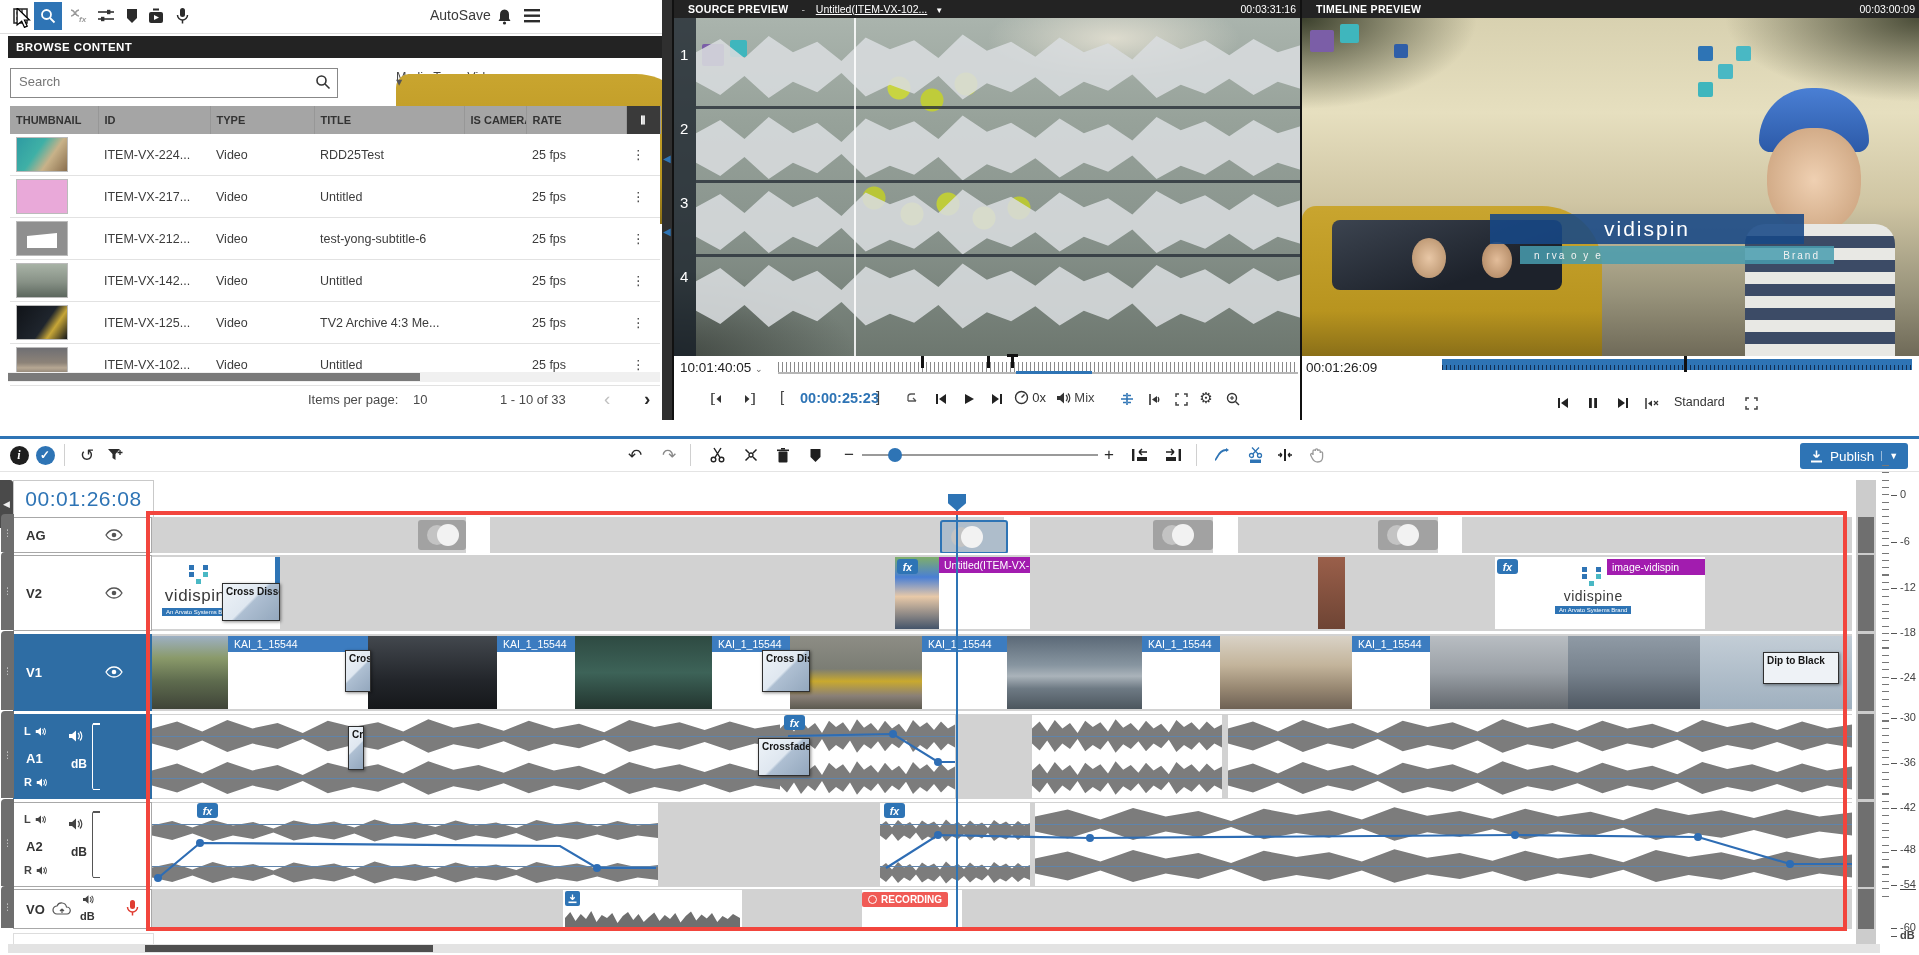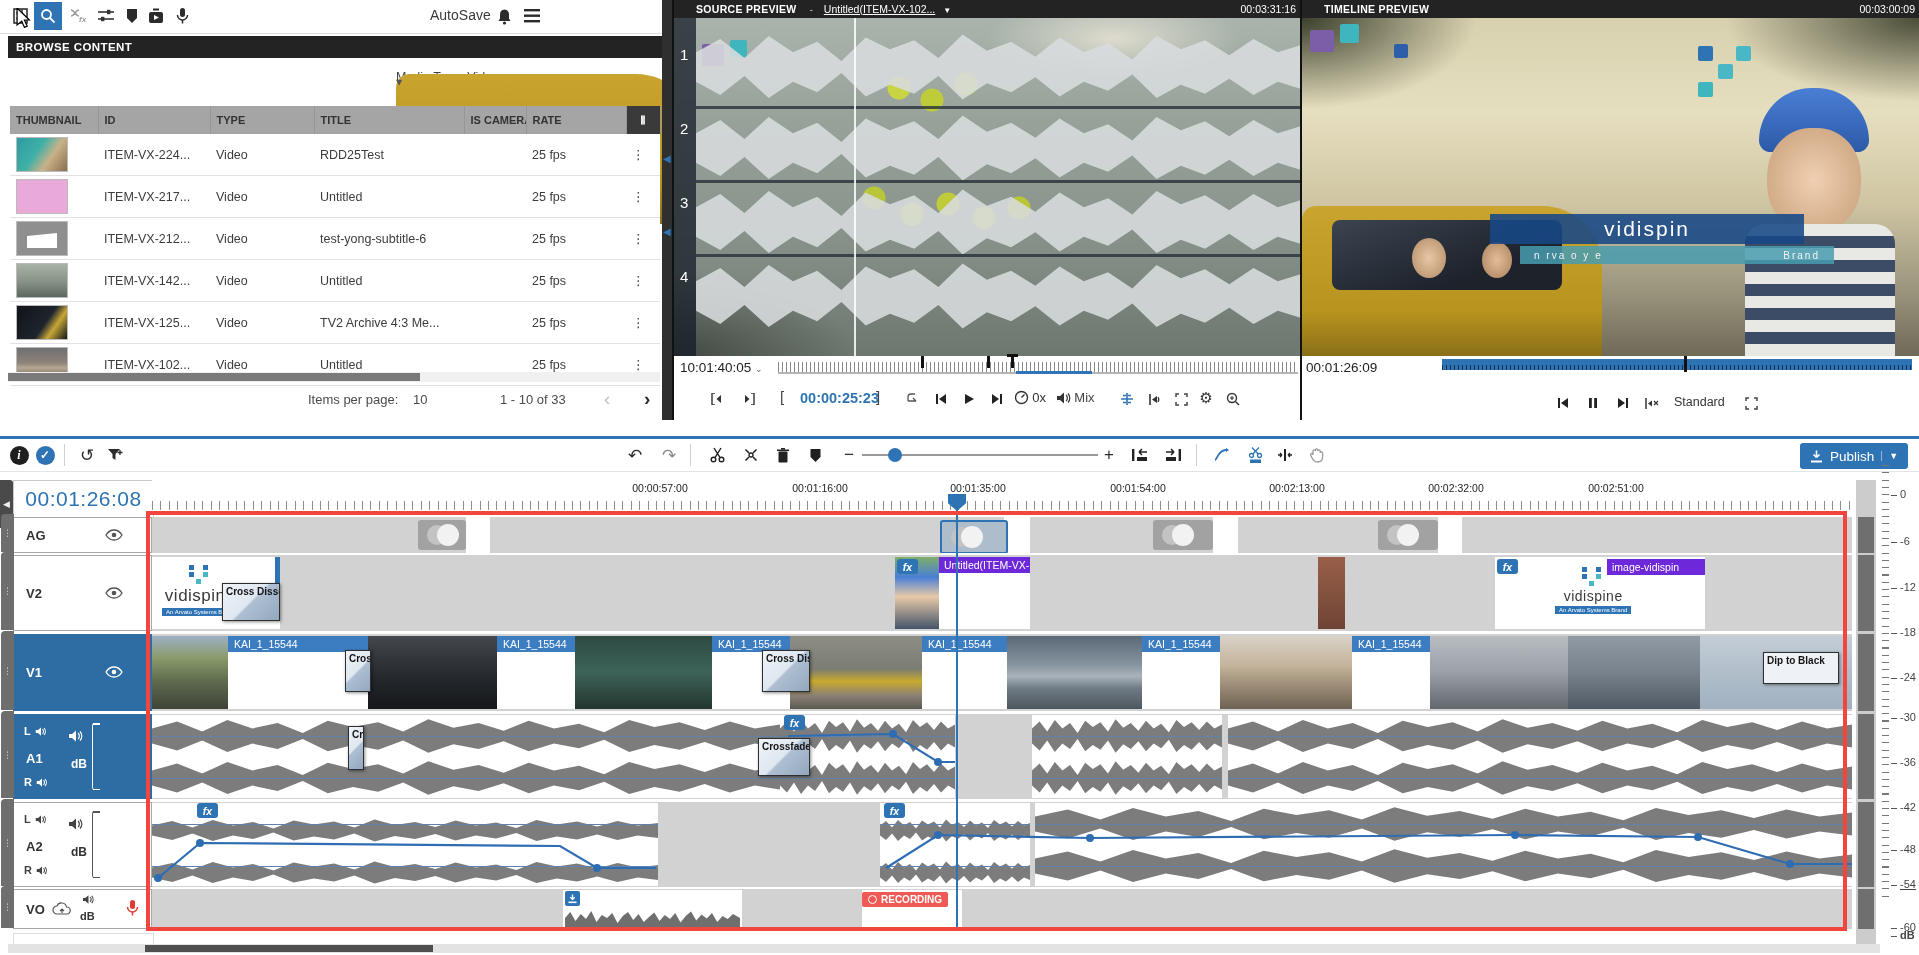--- a/index.html
+++ b/index.html
@@ -36,21 +36,21 @@
   .bth4{background:linear-gradient(180deg,#a8b3a6 0%,#879186 55%,#5c675e 100%)}
   .bth5{background:linear-gradient(125deg,#101318 0%,#1f252d 55%,#c7a637 72%,#14171c 100%)}
   .bth6{background:linear-gradient(180deg,#6f6f73 0%,#8d8378 45%,#b6a793 60%,#57524c 100%)}
   .kebab{color:#555;font-size:14px;cursor:pointer}
   #hscroll1{position:absolute;left:0px;top:336px;width:652px;height:10px;background:#f0f0f0}
   #hscroll1 .th{position:absolute;left:0;top:1px;width:412px;height:8px;background:#7a7a7a}
   #pager{position:absolute;left:0;top:350px;width:652px;height:30px;font-size:13px;color:#4a4a4a}
   
   .pvpanel{position:absolute;top:0;height:420px;background:#fff;border-left:2px solid #111}
   .pvhead{position:absolute;left:0;top:0;right:0;height:18px;background:#232323;color:#fff;font-size:10.5px;line-height:18px}
-  .pvtitle{font-weight:700;letter-spacing:.3px;margin-left:22px}
+  .pvtitle{font-weight:700;letter-spacing:.3px;margin-left:14px}
   .pvtime{position:absolute;right:6px;top:0}
   .video{position:absolute;left:0;top:18px;right:0;height:338px;overflow:hidden;background:#222}
   
   #srcvid{background:linear-gradient(180deg,#aab4ad 0%,#97a29a 30%,#8a958e 60%,#6d776f 100%)}
   #srcvid .balls{position:absolute;inset:0;background:
      radial-gradient(circle 13px at 225px 70px,#c8d441 0 11px,transparent 12px),
      radial-gradient(circle 13px at 258px 82px,#bfcc3a 0 11px,transparent 12px),
      radial-gradient(circle 13px at 292px 66px,#c8d441 0 11px,transparent 12px),
      radial-gradient(circle 13px at 200px 180px,#b9c637 0 11px,transparent 12px),
      radial-gradient(circle 13px at 238px 196px,#c8d441 0 11px,transparent 12px),
@@ -147,21 +147,21 @@
   .th-harbor{background:linear-gradient(180deg,#5b6977 0%,#8795a0 40%,#aab3ba 55%,#6e7a84 72%,#4c565e)}
   .th-women{background:linear-gradient(180deg,#d9d2c6 0%,#c3b49b 40%,#9a8a74 70%,#6e6154)}
   .th-office{background:linear-gradient(180deg,#b8bdc2 0%,#9aa0a6 50%,#62676d)}
   .th-room{background:linear-gradient(180deg,#8f9aa5 0%,#77828d 50%,#4f5862)}
   .th-end{background:linear-gradient(180deg,#c3cdd6,#9fb0bf)}
   .trans{position:absolute;border:1px solid #2f2f2f;background:linear-gradient(135deg,#eef3f8 0%,#dfe7f0 48%,#aebfd2 52%,#93a7bd 100%);
          box-shadow:1px 1px 3px rgba(0,0,0,.45);font-size:10px;font-weight:700;color:#141414;
          padding:2px 3px;overflow:hidden;white-space:nowrap;z-index:6;box-sizing:border-box}
   .fx{position:absolute;width:21px;height:15px;background:#2e74b5;color:#fff;font-style:italic;font-weight:700;
       font-size:10.5px;border-radius:3px;display:flex;align-items:center;justify-content:center;z-index:7}
-  .cliplabel{position:absolute;top:2px;height:16px;background:#6d28d9;color:#fff;font-size:10.5px;
+  .cliplabel{position:absolute;top:2px;height:16px;background:#a21caf;color:#fff;font-size:10.5px;
              padding:2px 5px 0;white-space:nowrap;overflow:hidden;box-sizing:border-box;z-index:5}
   .aclip{position:absolute;top:1px;bottom:1px;background:#fff}
   .lane{position:absolute;left:0;right:0;height:40px}
   .lane .wv{position:absolute;left:0;right:0;top:1px;bottom:1px;background:#7c7c7c;
     clip-path:polygon(0% 30%,4% 12%,8% 38%,12% 8%,16% 30%,20% 16%,24% 42%,28% 10%,32% 26%,36% 14%,40% 38%,44% 6%,48% 28%,52% 16%,56% 36%,60% 10%,64% 30%,68% 18%,72% 40%,76% 8%,80% 26%,84% 14%,88% 34%,92% 12%,96% 30%,100% 20%,100% 80%,96% 70%,92% 88%,88% 66%,84% 86%,80% 74%,76% 92%,72% 60%,68% 82%,64% 70%,60% 90%,56% 64%,52% 84%,48% 72%,44% 94%,40% 62%,36% 86%,32% 74%,28% 90%,24% 58%,20% 84%,16% 70%,12% 92%,8% 62%,4% 88%,0% 70%)}
   .lane::after{content:"";position:absolute;left:0;right:0;top:50%;height:1px;background:#5f84ab}
   .low .wv{top:35%}
   .vowv{position:absolute;left:2px;right:2px;bottom:1px;height:20px;background:#6f6f6f;
     clip-path:polygon(0 100%,0 55%,3% 25%,6% 70%,9% 35%,12% 60%,15% 20%,18% 75%,21% 40%,24% 55%,27% 30%,30% 80%,33% 45%,36% 25%,39% 65%,42% 35%,45% 75%,48% 50%,51% 28%,54% 70%,57% 40%,60% 60%,63% 30%,66% 78%,69% 45%,72% 22%,75% 68%,78% 38%,81% 58%,84% 30%,87% 75%,90% 45%,93% 60%,96% 35%,100% 55%,100% 100%)}
   .recbadge{position:absolute;height:15px;background:#f05a55;color:#fff;font-size:10px;font-weight:700;
@@ -265,20 +265,29 @@
       <svg width="16" height="14" viewBox="0 0 16 14">
           <rect y="0" width="16" height="2.4" fill="#2b2b2b"></rect>
           <rect y="5.5" width="16" height="2.4" fill="#2b2b2b"></rect>
           <rect y="11" width="16" height="2.4" fill="#2b2b2b"></rect>
         </svg>
     </div>
   </div>
 
   <div id="browse">
     <div id="browse-hd">BROWSE CONTENT</div>
+    <div id="searchbox">
+      <input placeholder="Search" style="">
+      <span class="mag">
+        <svg width="16" height="16" viewBox="0 0 16 16">
+            <circle cx="6.5" cy="6.5" r="4.5" fill="none" stroke="#333" stroke-width="1.6"></circle>
+            <line x1="10" y1="10" x2="14.5" y2="14.5" stroke="#333" stroke-width="1.6"></line>
+          </svg>
+      </span>
+    </div>
     <div id="mediatype">
       <span>Media Type: Video</span>
       <span class="car">▾</span>
     </div>
     <table class="grid">
       <colgroup>
           <col style="width:88px">
           <col style="width:112px">
           <col style="width:104px">
           <col style="width:150px">
@@ -774,33 +783,20 @@
       <span class="abs" style="left:112px;top:8px">
           <svg width="13" height="20" viewBox="0 0 13 18">
             <rect x="4" y="1" width="5" height="9" rx="2.5" fill="#e03c31"></rect>
             <path d="M1.5 8 a5 5 0 0 0 10 0" fill="none" stroke="#e03c31" stroke-width="1.5"></path>
             <line x1="6.5" y1="13" x2="6.5" y2="16.5" stroke="#e03c31" stroke-width="1.5"></line>
           </svg>
         </span>
     </div>
     <div class="abs" style="left:13px;top:497px;width:139px;height:11px;background:#fff;border:1px solid #ddd"></div>
 
-    <div id="ruler">
-      <div class="tickrow"></div>
-      <div>
-
-      <span class="rlabel" style="left: 508px;">00:00:57:00</span>
-          <span class="rlabel" style="left: 668px;">00:01:16:00</span>
-          <span class="rlabel" style="left: 826px;">00:01:35:00</span>
-          <span class="rlabel" style="left: 986px;">00:01:54:00</span>
-          <span class="rlabel" style="left: 1145px;">00:02:13:00</span>
-          <span class="rlabel" style="left: 1304px;">00:02:32:00</span>
-          <span class="rlabel" style="left: 1464px;">00:02:51:00</span>
-        </div>
-    </div>
 
     <div class="trow" style="top:81px;height:36px">
       <div>
           <div class="gapw" style="left: 314px; width: 24px;"></div>
           <div class="gapw" style="left: 852px; width: 26px;"></div>
           <div class="gapw" style="left: 1061px; width: 25px;"></div>
           <div class="gapw" style="left: 1286px; width: 24px;"></div>
         </div>
       <div>
           <div class="agpill" style="left: 266px; width: 48px;"></div>

